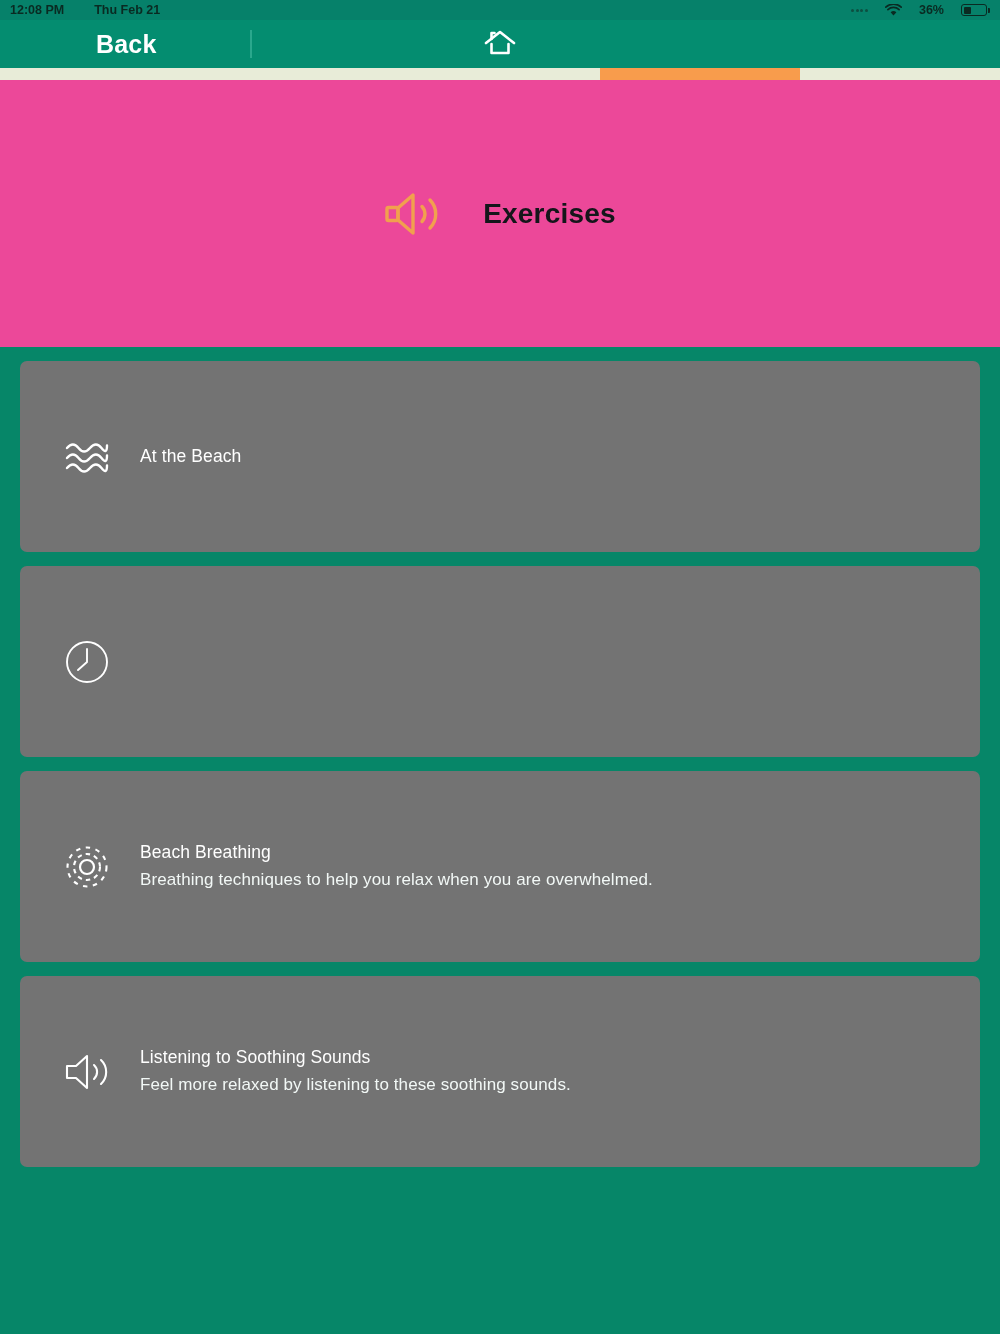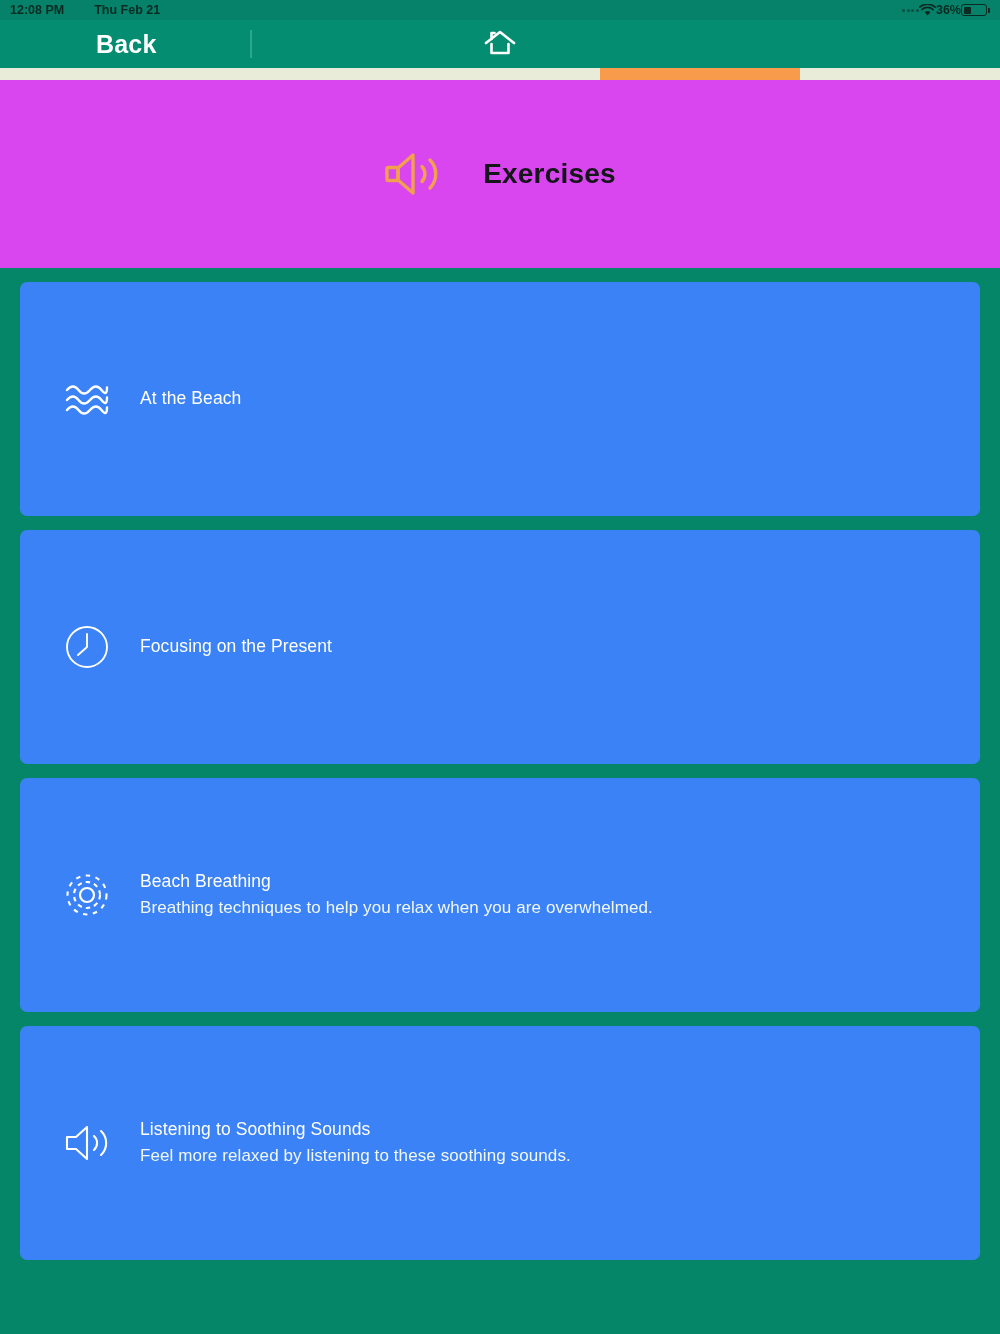--- a/index.html
+++ b/index.html
@@ -17,21 +17,21 @@
     background:#06816a;
     display:flex;
     align-items:center;
     padding:0 10px;
     color:#0a2a22;
     font-size:12.5px;
     font-weight:700;
   }
   .status-left{ display:flex; align-items:center; gap:30px; }
   .status-right{ position:absolute; right:10px; top:0; height:20px;
-                 display:flex; align-items:center; gap:0; }
+                 display:flex; align-items:center; gap:17px; }
   .sig-dots{ display:flex; align-items:flex-end; gap:1.5px; }
   .sig-dots i{ width:3px; height:3px; background:#0d4f41; border-radius:50%; display:block; }
   .wifi-ico{ display:block; }
   .batt{ display:flex; align-items:center; }
   .batt-body{
     width:26px; height:12px; border:1.6px solid #0a2a22; border-radius:3px;
     padding:1.5px; display:flex; align-items:center;
   }
   .batt-fill{ width:34%; height:100%; background:#0a2a22; border-radius:1px; }
   .batt-cap{ width:2px; height:5px; background:#0a2a22; border-radius:0 1px 1px 0; margin-left:1px; }
@@ -74,22 +74,22 @@
   }
   .progress-fill{
     position:absolute;
     left:60%; top:0;
     width:20%; height:100%;
     background:#f89c4c;
   }
 
   
   .title-section{
-    background:#d946ef;
-    height:188px;
+    background:#ec4899;
+    height:267px;
     display:flex;
     align-items:center;
     justify-content:center;
     gap:37px;
   }
   .title-icon{ display:block; }
   .title-text{
     font-size:28px;
     font-weight:700;
     color:#14161a;
@@ -97,23 +97,23 @@
   }
 
   
   .cards{
     padding:14px 20px 0 20px;
     display:flex;
     flex-direction:column;
     gap:14px;
   }
   .card{
-    background:#3b82f6;
+    background:#737373;
     border-radius:7px;
-    height:234px;
+    height:191px;
     display:flex;
     align-items:center;
     cursor:pointer;
     position:relative;
   }
   .card-icon{
     width:120px;
     min-width:120px;
     display:flex;
     align-items:center;
@@ -209,21 +209,20 @@
   </div>
 
   <div class="card">
     <div class="card-icon">
       <svg width="46" height="46" viewBox="0 0 46 46">
         <circle cx="23" cy="23" r="20" stroke="#ffffff" stroke-width="1.9" fill="none"></circle>
         <path d="M23 10 L23 23 L14 31" stroke="#ffffff" stroke-width="1.9" fill="none" stroke-linecap="round" stroke-linejoin="round"></path>
       </svg>
     </div>
     <div class="card-body">
-      <div class="card-title">Focusing on the Present</div>
     </div>
   </div>
 
   <div class="card">
     <div class="card-icon">
       <svg width="46" height="46" viewBox="0 0 46 46">
         <circle cx="23" cy="23" r="7" stroke="#ffffff" stroke-width="2.2" fill="none"></circle>
         <circle cx="23" cy="23" r="13" stroke="#ffffff" stroke-width="2.1" fill="none" stroke-dasharray="4.5 4"></circle>
         <circle cx="23" cy="23" r="19.5" stroke="#ffffff" stroke-width="2.1" fill="none" stroke-dasharray="4.5 5.5"></circle>
       </svg>

